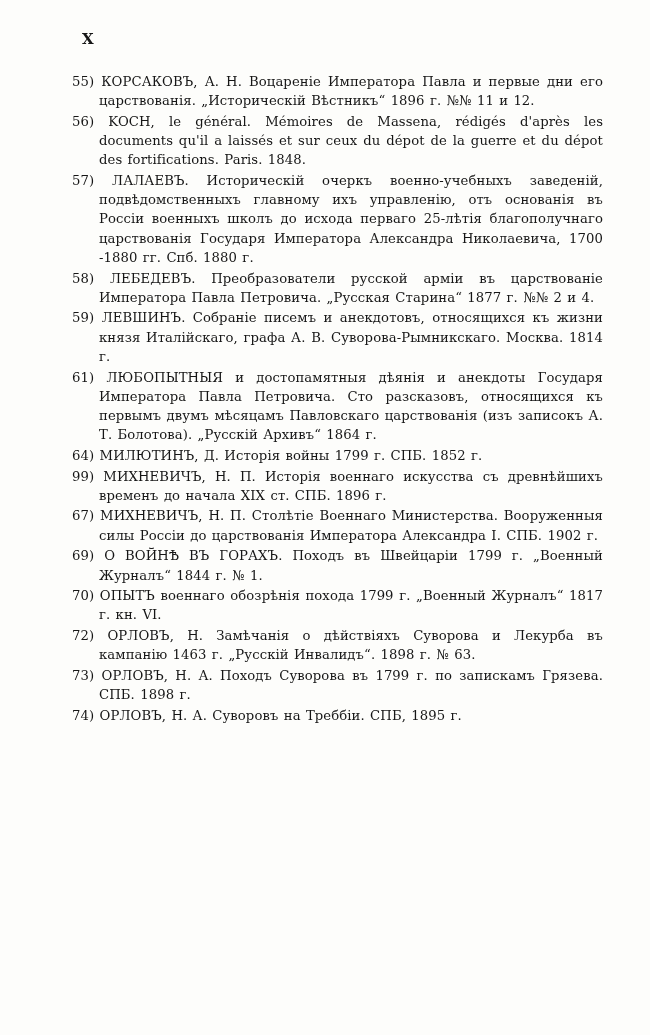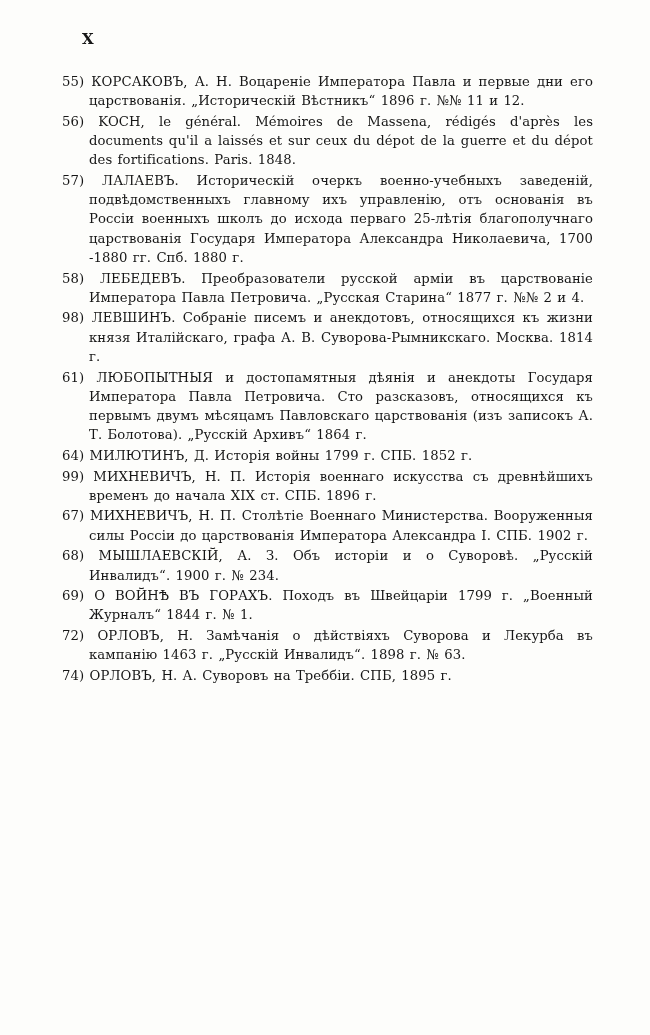--- a/index.html
+++ b/index.html
@@ -23,21 +23,21 @@
   .page-number {
     position: absolute;
     left: 82px;
     top: 30px;
     font-size: 15px;
     font-weight: bold;
     letter-spacing: 0.5px;
   }
   .biblio-list {
     position: absolute;
-    left: 62px;
+    left: 72px;
     top: 72px;
     width: 531px;
   }
   .entry {
     font-size: 13.2px;
     line-height: 19.2px;
     text-align: justify;
     padding-left: 27px;
     text-indent: -27px;
     margin: 0 0 1.5px 0;
@@ -52,23 +52,24 @@
 <body>
 
 <div class="page">
   <div class="page-number">X</div>
 
   <div class="biblio-list">
     <div class="entry"><span class="num">55)</span> <span>КОРСАКОВЪ, А. Н. Воцареніе Императора Павла и первые дни его царствованія. „Историческій Вѣстникъ“ 1896 г. №№ 11 и 12.</span></div>
     <div class="entry"><span class="num">56)</span> <span>KOCH, le général. Mémoires de Massena, rédigés d'après les documents qu'il a laissés et sur ceux du dépot de la guerre et du dépot des fortifications. Paris. 1848.</span></div>
     <div class="entry"><span class="num">57)</span> <span>ЛАЛАЕВЪ. Историческій очеркъ военно-учебныхъ заведеній, подвѣдомственныхъ главному ихъ управленію, отъ основанія въ Россіи военныхъ школъ до исхода перваго 25-лѣтія благополучнаго царствованія Государя Императора Александра Николаевича, 1700 -1880 гг. Спб. 1880 г.</span></div>
     <div class="entry"><span class="num">58)</span> <span>ЛЕБЕДЕВЪ. Преобразователи русской арміи въ царствованіе Императора Павла Петровича. „Русская Старина“ 1877 г. №№ 2 и 4.</span></div>
-    <div class="entry"><span class="num">98)</span> <span>ЛЕВШИНЪ. Собраніе писемъ и анекдотовъ, относящихся къ жизни князя Италійскаго, графа А. В. Суворова-Рымникскаго. Москва. 1814 г.</span></div>
+    <div class="entry"><span class="num">59)</span> <span>ЛЕВШИНЪ. Собраніе писемъ и анекдотовъ, относящихся къ жизни князя Италійскаго, графа А. В. Суворова-Рымникскаго. Москва. 1814 г.</span></div>
     <div class="entry"><span class="num">61)</span> <span>ЛЮБОПЫТНЫЯ и достопамятныя дѣянія и анекдоты Государя Императора Павла Петровича. Сто разсказовъ, относящихся къ первымъ двумъ мѣсяцамъ Павловскаго царствованія (изъ записокъ А. Т. Болотова). „Русскій Архивъ“ 1864 г.</span></div>
     <div class="entry"><span class="num">64)</span> <span>МИЛЮТИНЪ, Д. Исторія войны 1799 г. СПБ. 1852 г.</span></div>
     <div class="entry"><span class="num">99)</span> <span>МИХНЕВИЧЪ, Н. П. Исторія военнаго искусства съ древнѣйшихъ временъ до начала XIX ст. СПБ. 1896 г.</span></div>
     <div class="entry"><span class="num">67)</span> <span>МИХНЕВИЧЪ, Н. П. Столѣтіе Военнаго Министерства. Вооруженныя силы Россіи до царствованія Императора Александра I. СПБ. 1902 г.</span></div>
-    <div class="entry"><span class="num">68)</span> <span>МЫШЛАЕВСКІЙ, А. З. Объ исторіи и о Суворовѣ. „Русскій Инвалидъ“. 1900 г. № 234.</span></div>
     <div class="entry"><span class="num">69)</span> <span>О ВОЙНѢ ВЪ ГОРАХЪ. Походъ въ Швейцаріи 1799 г. „Военный Журналъ“ 1844 г. № 1.</span></div>
+    <div class="entry"><span class="num">70)</span> <span>ОПЫТЪ военнаго обозрѣнія похода 1799 г. „Военный Журналъ“ 1817 г. кн. VI.</span></div>
     <div class="entry"><span class="num">72)</span> <span>ОРЛОВЪ, Н. Замѣчанія о дѣйствіяхъ Суворова и Лекурба въ кампанію 1463 г. „Русскій Инвалидъ“. 1898 г. № 63.</span></div>
+    <div class="entry"><span class="num">73)</span> <span>ОРЛОВЪ, Н. А. Походъ Суворова въ 1799 г. по запискамъ Грязева. СПБ. 1898 г.</span></div>
     <div class="entry"><span class="num">74)</span> <span>ОРЛОВЪ, Н. А. Суворовъ на Треббіи. СПБ, 1895 г.</span></div>
   </div>
 </div>
 
 </body></html>

